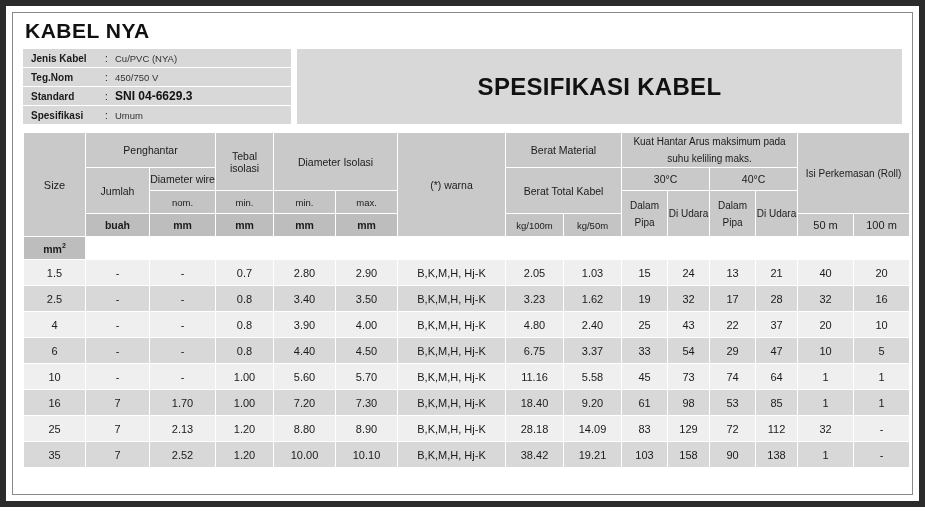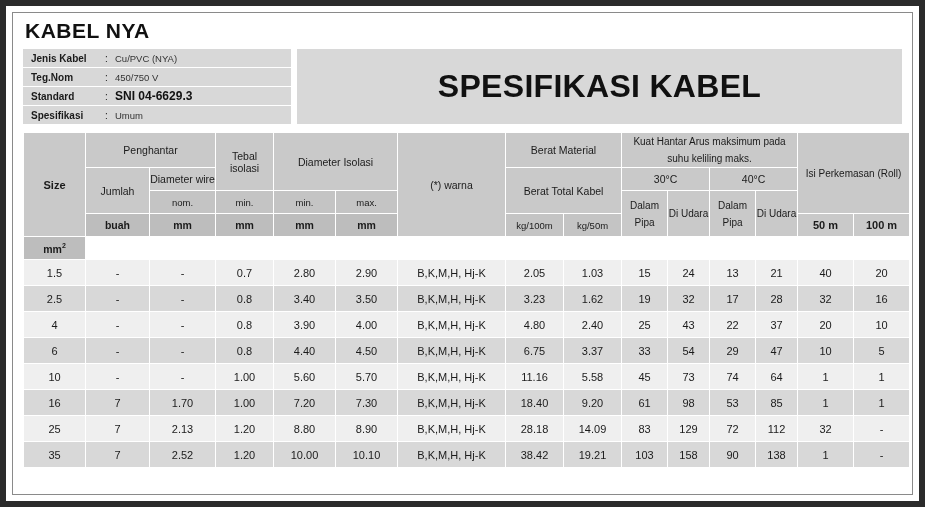--- a/index.html
+++ b/index.html
@@ -76,21 +76,21 @@
     font-weight: bold;
     font-size: 12px;
     color: #111;
   }
   .spec-banner {
     flex: 1;
     background: #d8d8d8;
     display: flex;
     align-items: center;
     justify-content: center;
-    font-size: 32px;
+    font-size: 24px;
     font-weight: bold;
     color: #111;
     letter-spacing: 0.3px;
   }
   table.grid {
     width: 100%;
     border-collapse: collapse;
     table-layout: fixed;
     font-size: 10.5px;
     color: #1b1b1b;
@@ -103,21 +103,20 @@
     padding: 0;
   }
   .hdr {
     background: #c9c9c9;
     font-size: 10.5px;
     color: #1b1b1b;
     height: 22px;
   }
   .hdr.big {
     font-size: 11px;
-    font-weight: bold;
   }
   .hdr.units {
     background: #bdbdbd;
     font-weight: bold;
   }
   .hdr.sub {
     background: #c4c4c4;
     font-size: 9.5px;
   }
   .hdr.small {

